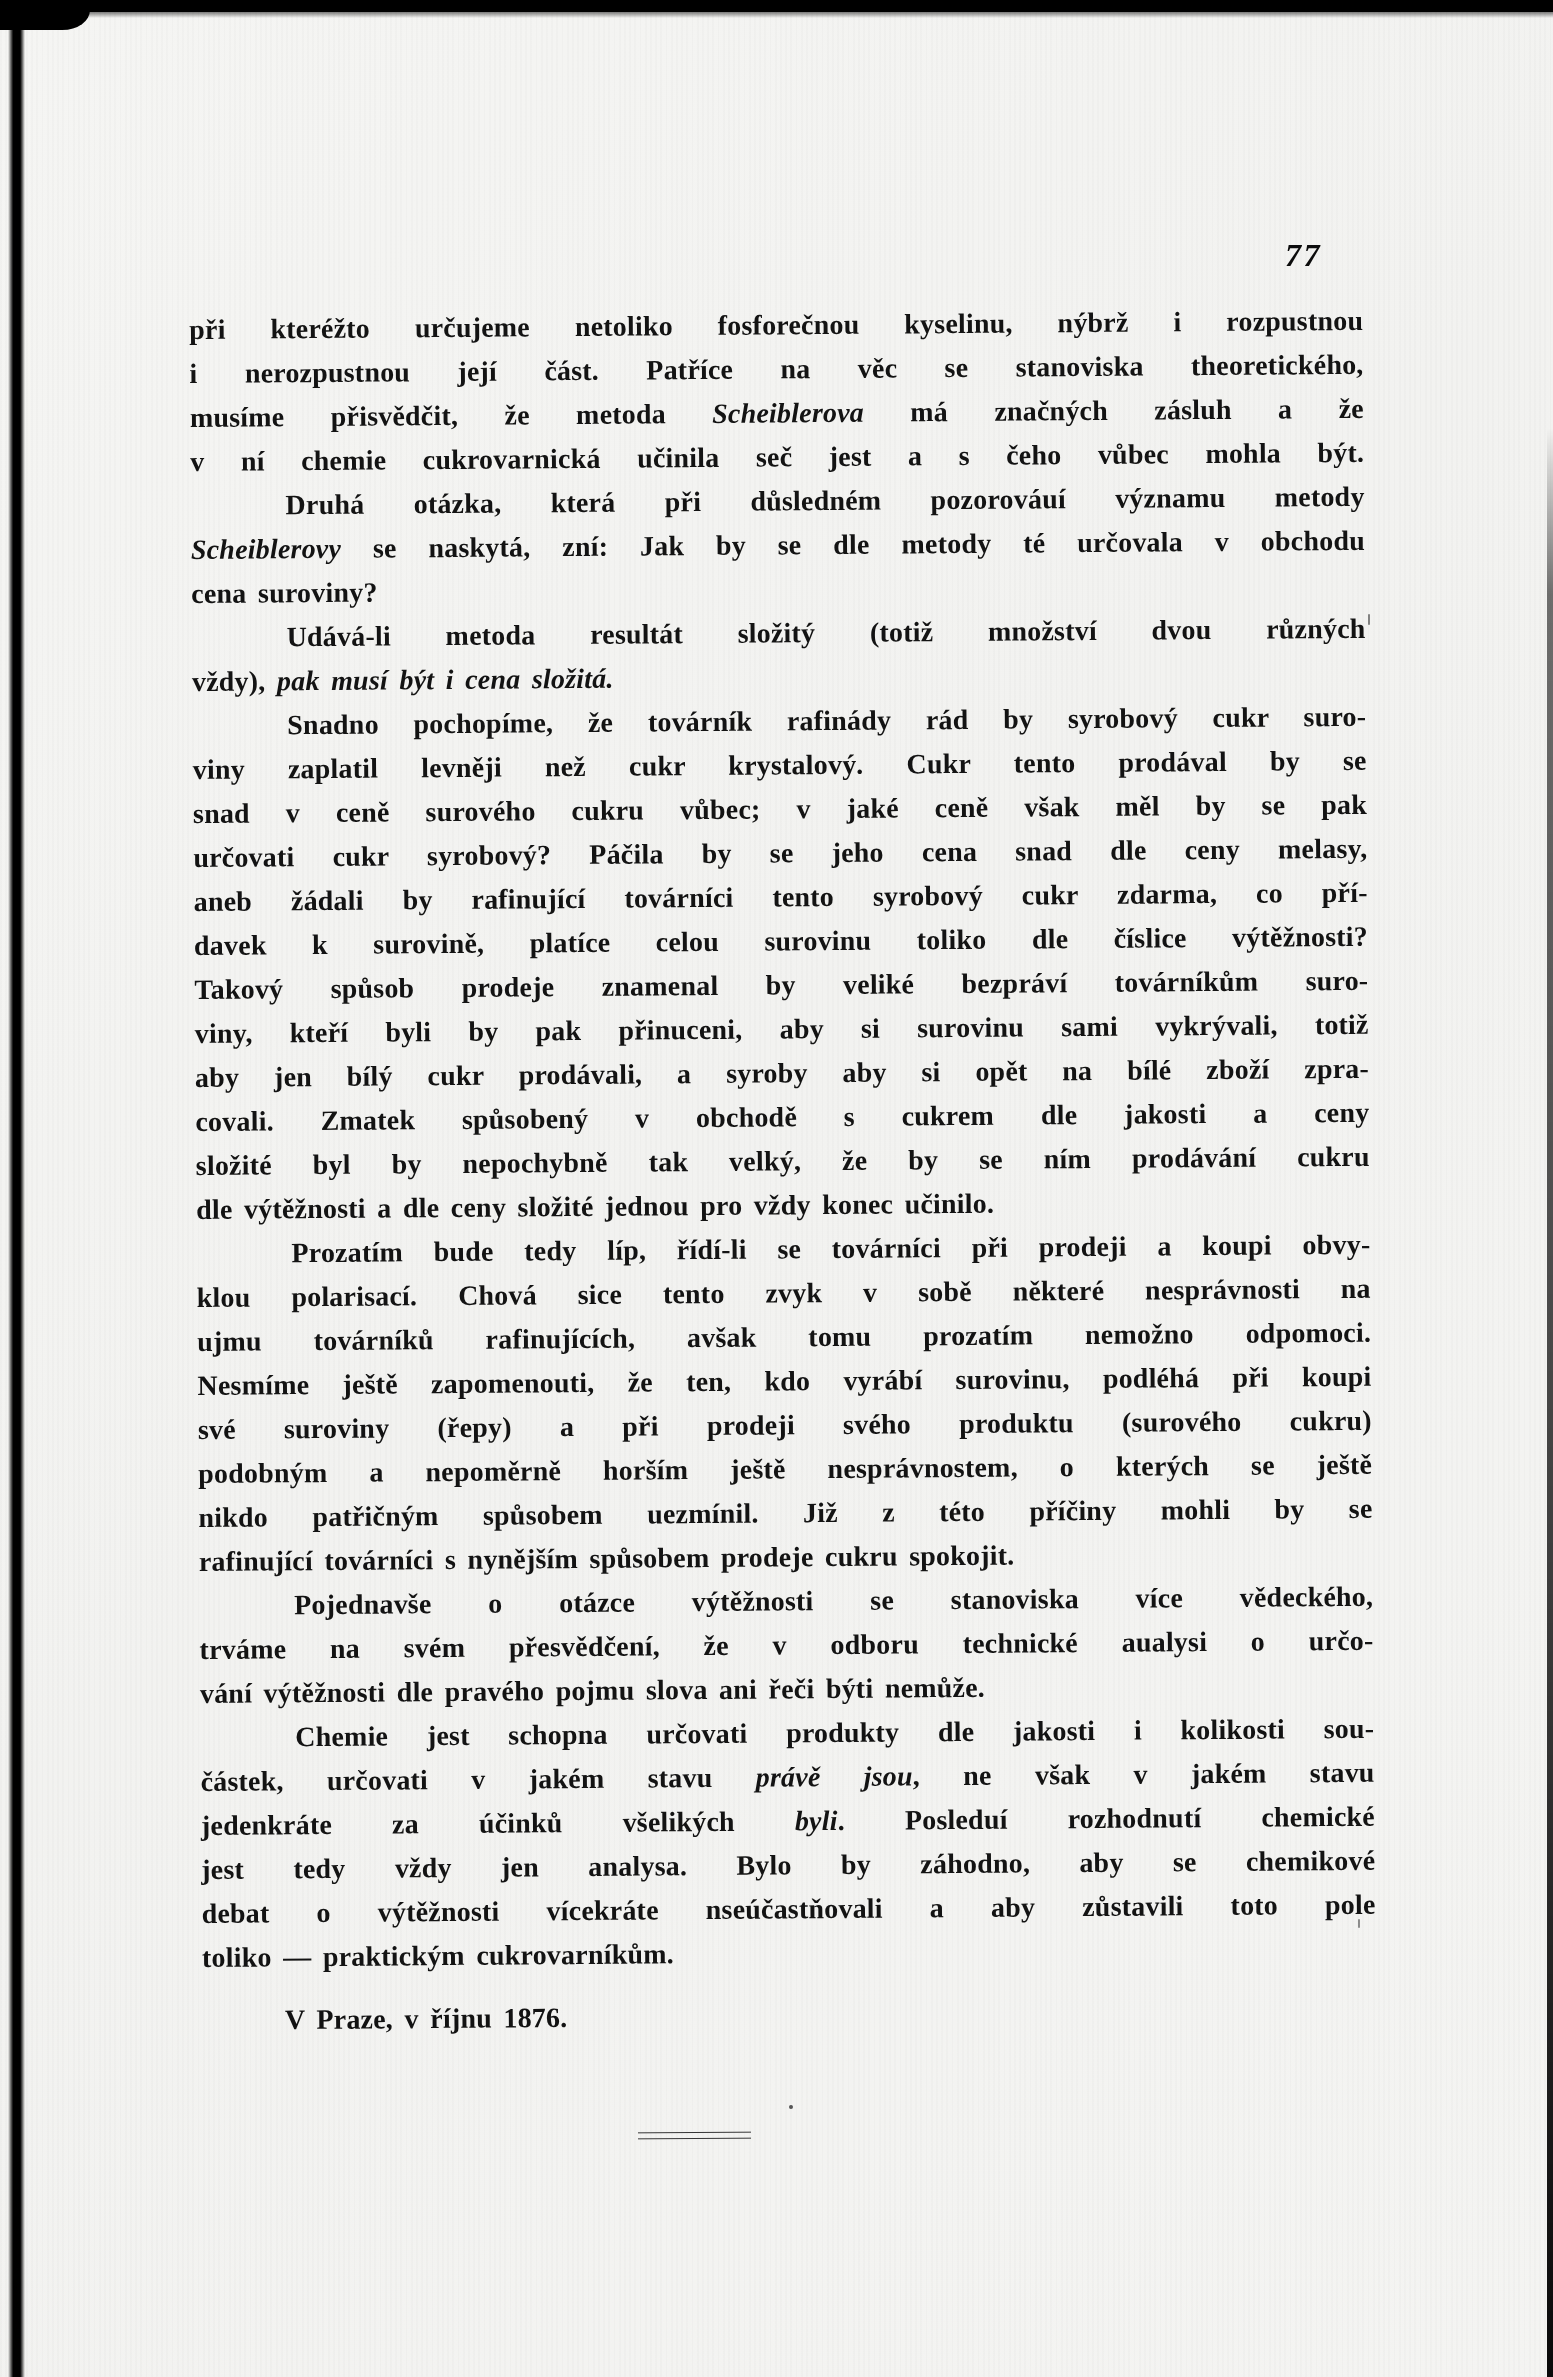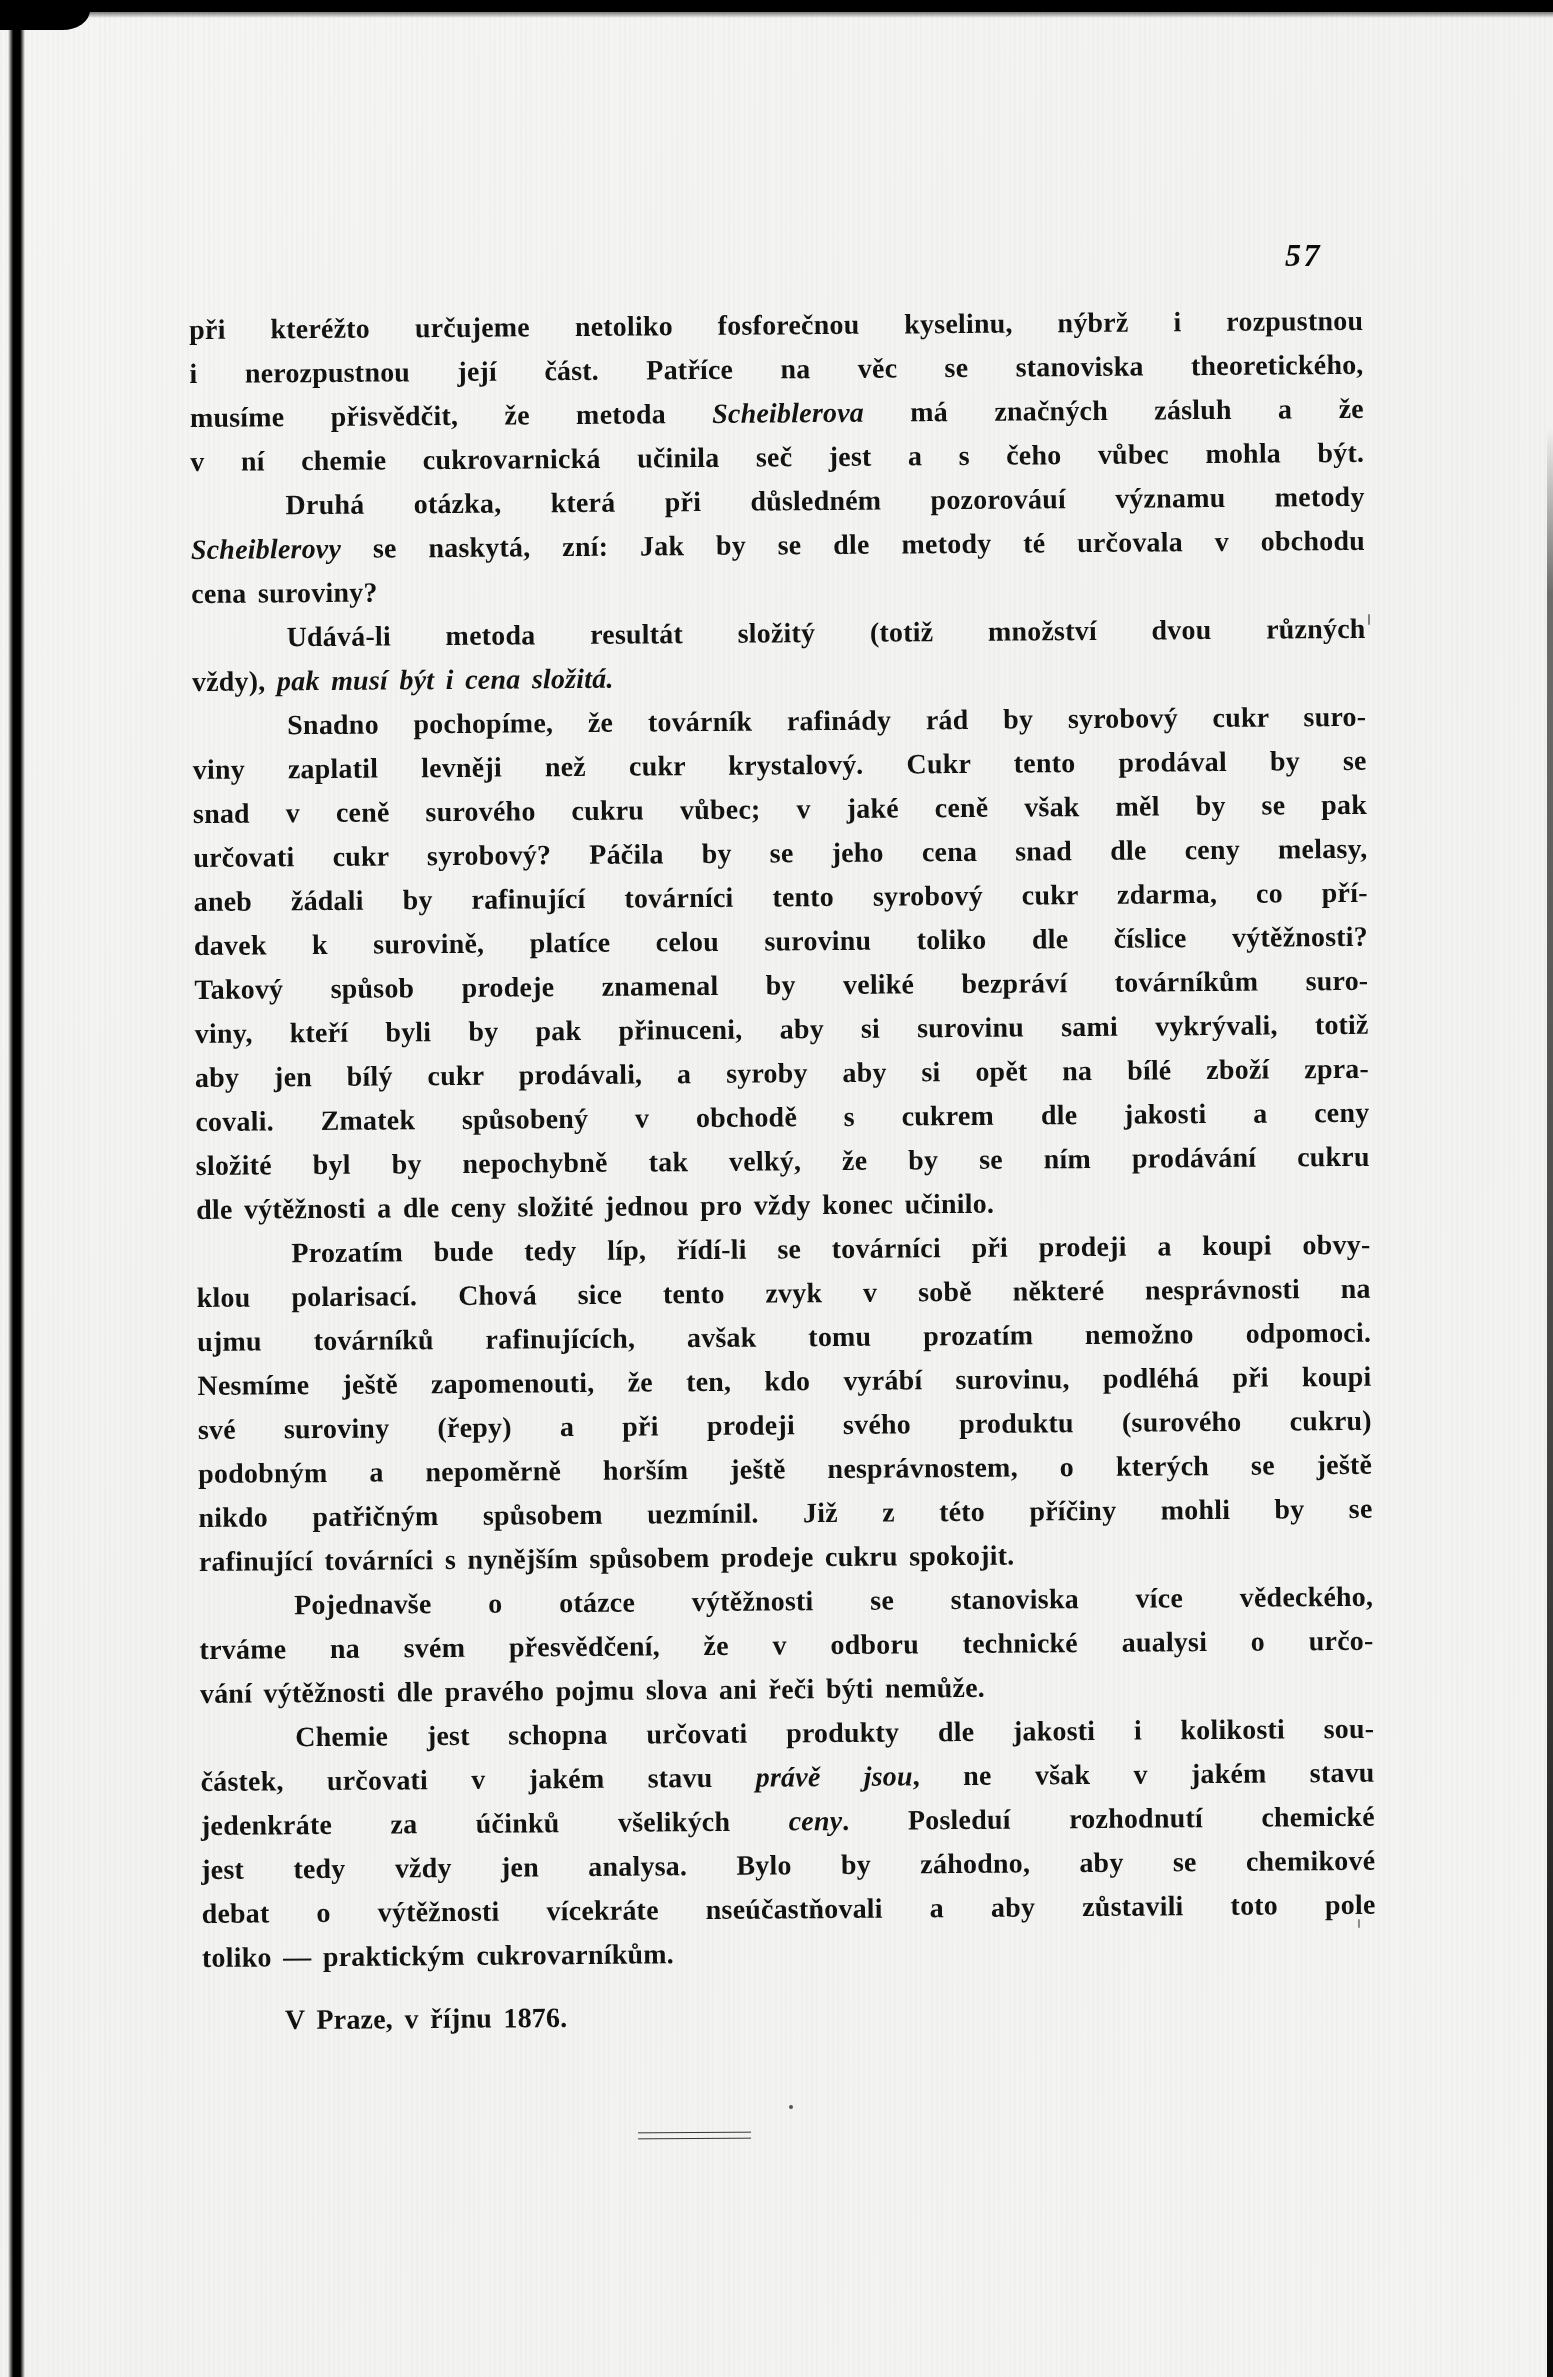--- a/index.html
+++ b/index.html
@@ -117,21 +117,21 @@
 </head>
 <body>
 
 <div class="page">
 
   <div class="edge-top"></div>
   <div class="corner-tl"></div>
   <div class="edge-left"></div>
   <div class="edge-right"></div>
 
-  <div class="pagenum">57</div>
+  <div class="pagenum">77</div>
 
   <div class="text-block">
       <div class="ln jst"><span class="">při kteréžto určujeme netoliko fosforečnou kyselinu, nýbrž i rozpustnou</span></div>
       <div class="ln jst"><span class="">i nerozpustnou její část. Patříce na věc se stanoviska theoretického,</span></div>
       <div class="ln jst"><span class="">musíme přisvědčit, že metoda </span><span class="it">Scheiblerova</span><span class=""> má značných zásluh a že</span></div>
       <div class="ln jst"><span class="">v ní chemie cukrovarnická učinila seč jest a s čeho vůbec mohla být.</span></div>
       <div class="ln ind jst"><span class="">Druhá otázka, která při důsledném pozorováuí významu metody</span></div>
       <div class="ln jst"><span class="it">Scheiblerovy</span><span class=""> se naskytá, zní: Jak by se dle metody té určovala v obchodu</span></div>
       <div class="ln"><span class="">cena suroviny?</span></div>
       <div class="ln ind jst"><span class="">Udává-li metoda resultát složitý (totiž množství dvou různých</span></div>
@@ -154,21 +154,21 @@
       <div class="ln jst"><span class="">Nesmíme ještě zapomenouti, že ten, kdo vyrábí surovinu, podléhá při koupi</span></div>
       <div class="ln jst"><span class="">své suroviny (řepy) a při prodeji svého produktu (surového cukru)</span></div>
       <div class="ln jst"><span class="">podobným a nepoměrně horším ještě nesprávnostem, o kterých se ještě</span></div>
       <div class="ln jst"><span class="">nikdo patřičným spůsobem uezmínil. Již z této příčiny mohli by se</span></div>
       <div class="ln"><span class="">rafinující továrníci s nynějším spůsobem prodeje cukru spokojit.</span></div>
       <div class="ln ind jst"><span class="">Pojednavše o otázce výtěžnosti se stanoviska více vědeckého,</span></div>
       <div class="ln jst"><span class="">trváme na svém přesvědčení, že v odboru technické aualysi o určo-</span></div>
       <div class="ln"><span class="">vání výtěžnosti dle pravého pojmu slova ani řeči býti nemůže.</span></div>
       <div class="ln ind jst"><span class="">Chemie jest schopna určovati produkty dle jakosti i kolikosti sou-</span></div>
       <div class="ln jst"><span class="">částek, určovati v jakém stavu </span><span class="it">právě jsou</span><span class="">, ne však v jakém stavu</span></div>
-      <div class="ln jst"><span class="">jedenkráte za účinků všelikých </span><span class="it">ceny</span><span class="">. Posleduí rozhodnutí chemické</span></div>
+      <div class="ln jst"><span class="">jedenkráte za účinků všelikých </span><span class="it">byli</span><span class="">. Posleduí rozhodnutí chemické</span></div>
       <div class="ln jst"><span class="">jest tedy vždy jen analysa. Bylo by záhodno, aby se chemikové</span></div>
       <div class="ln jst"><span class="">debat o výtěžnosti vícekráte nseúčastňovali a aby zůstavili toto pole</span></div>
       <div class="ln"><span class="">toliko — praktickým cukrovarníkům.</span></div>
     </div>
 
   <div class="closing">V Praze, v říjnu 1876.</div>
 
   <div class="end-rule"></div>
 
   <div class="speck-1"></div>

